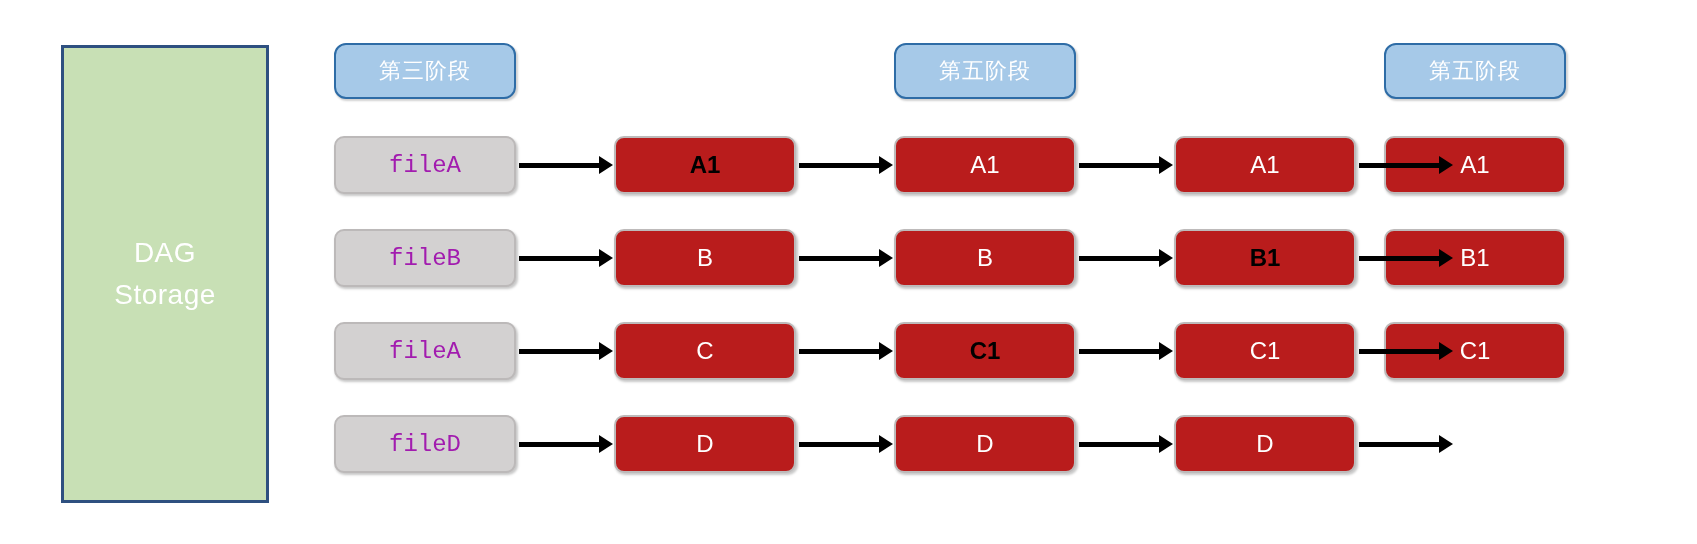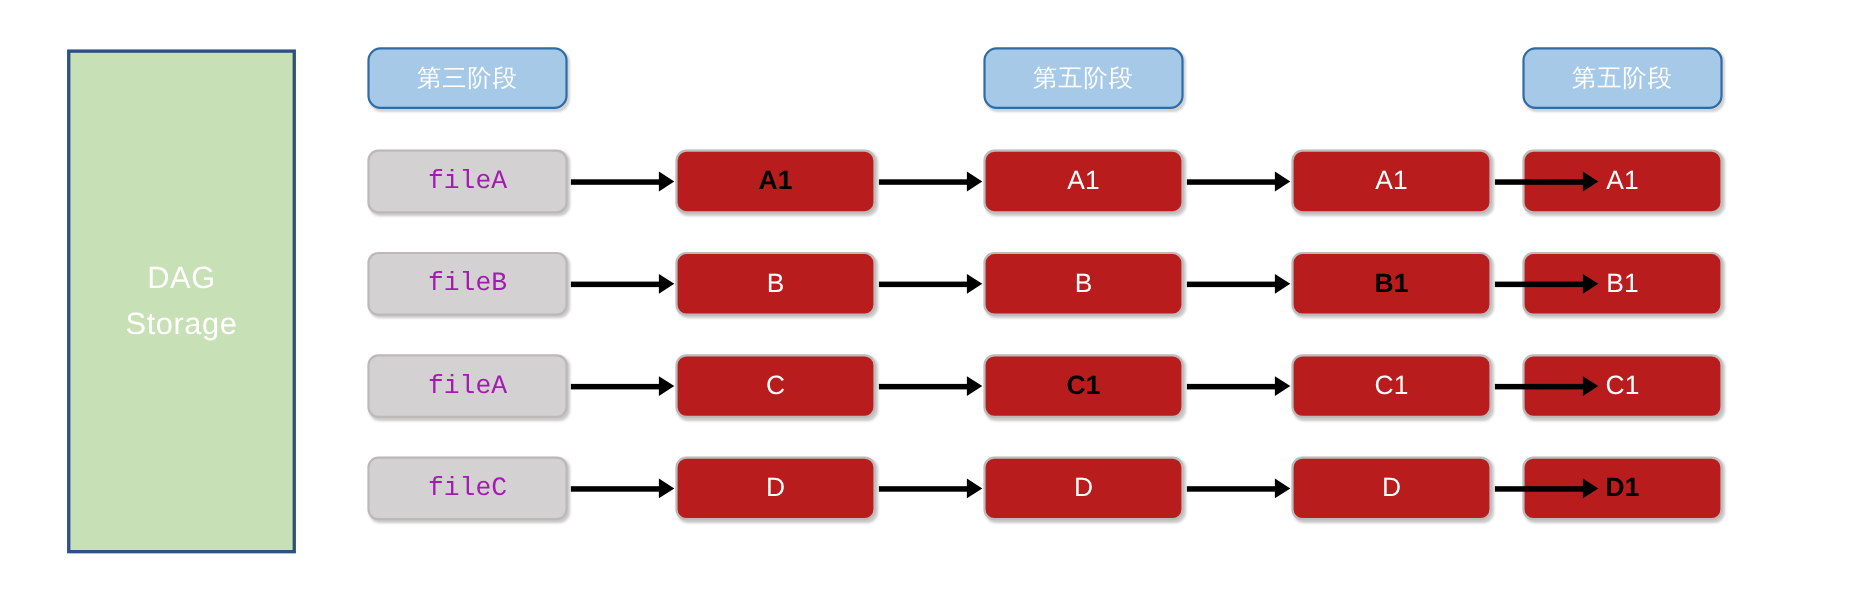--- a/index.html
+++ b/index.html
@@ -110,34 +110,31 @@
       <span>C1</span>
     </div>
   <div class="node task c4 r3">
       <span>C1</span>
     </div>
   <div class="node task c5 r3">
       <span>C1</span>
     </div>
 
   <div class="node file c1 r4">
-      <span>fileC</span>
+      <span>fileD</span>
     </div>
   <div class="node task c2 r4">
       <span>D</span>
     </div>
   <div class="node task c3 r4">
       <span>D</span>
     </div>
   <div class="node task c4 r4">
       <span>D</span>
     </div>
-  <div class="node task hl c5 r4">
-      <span>D1</span>
-    </div>
 
   <div class="arrow g1 ar1">
       <div class="line"></div>
       <div class="head"></div>
     </div>
   <div class="arrow g2 ar1">
       <div class="line"></div>
       <div class="head"></div>
     </div>
   <div class="arrow g3 ar1">

